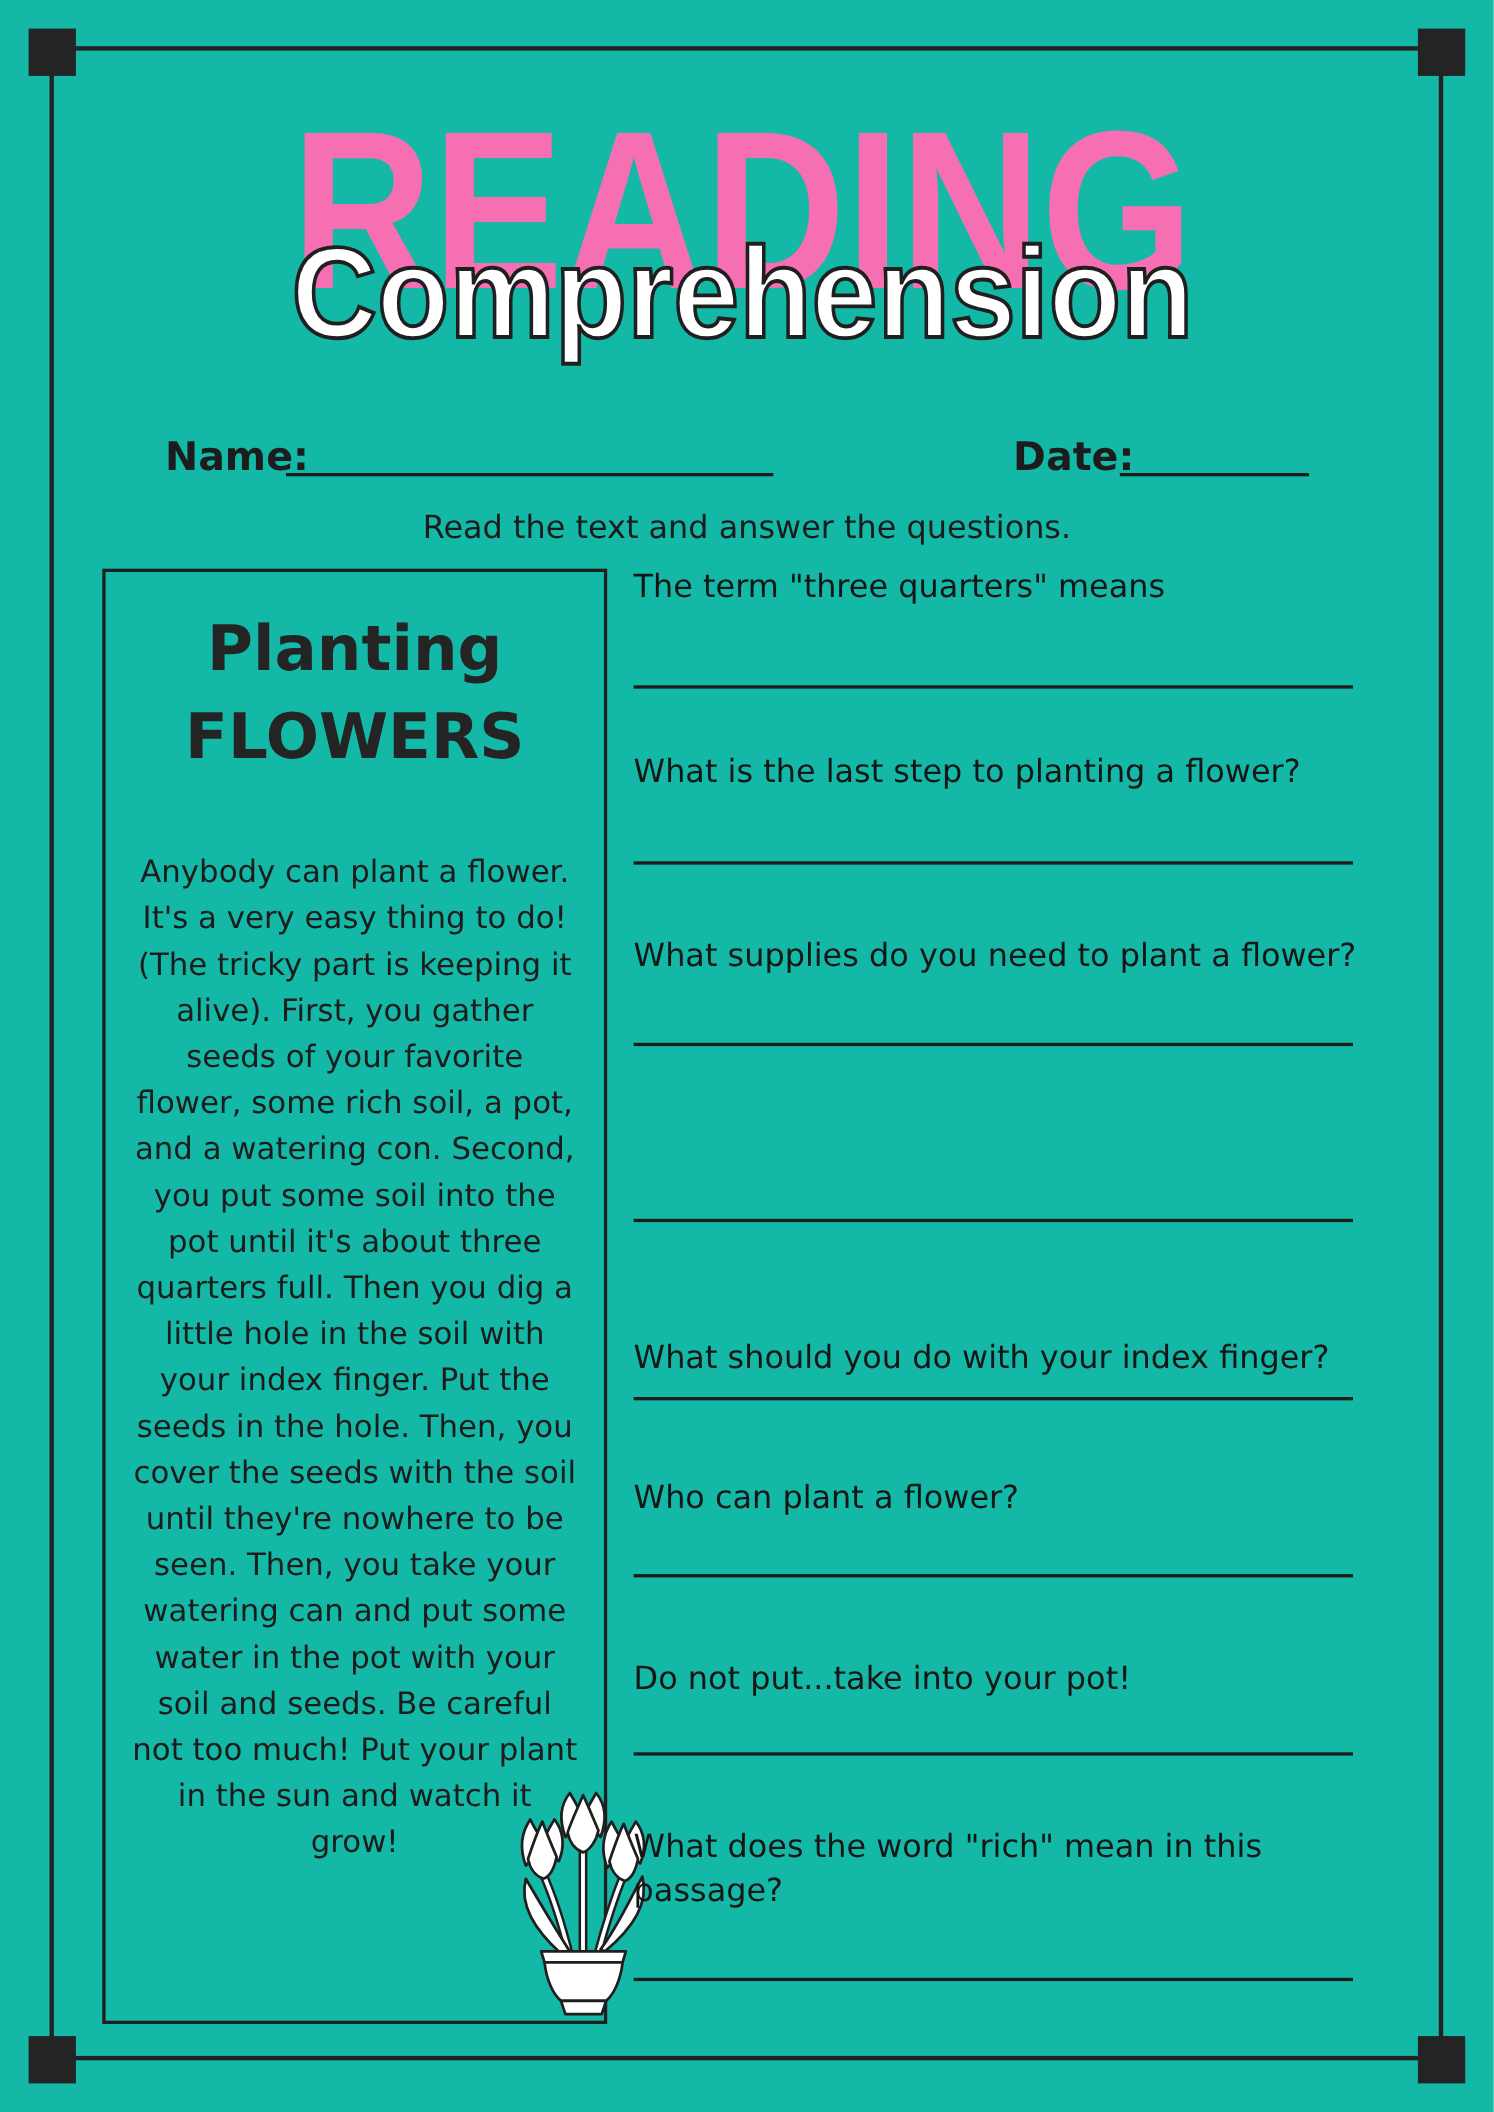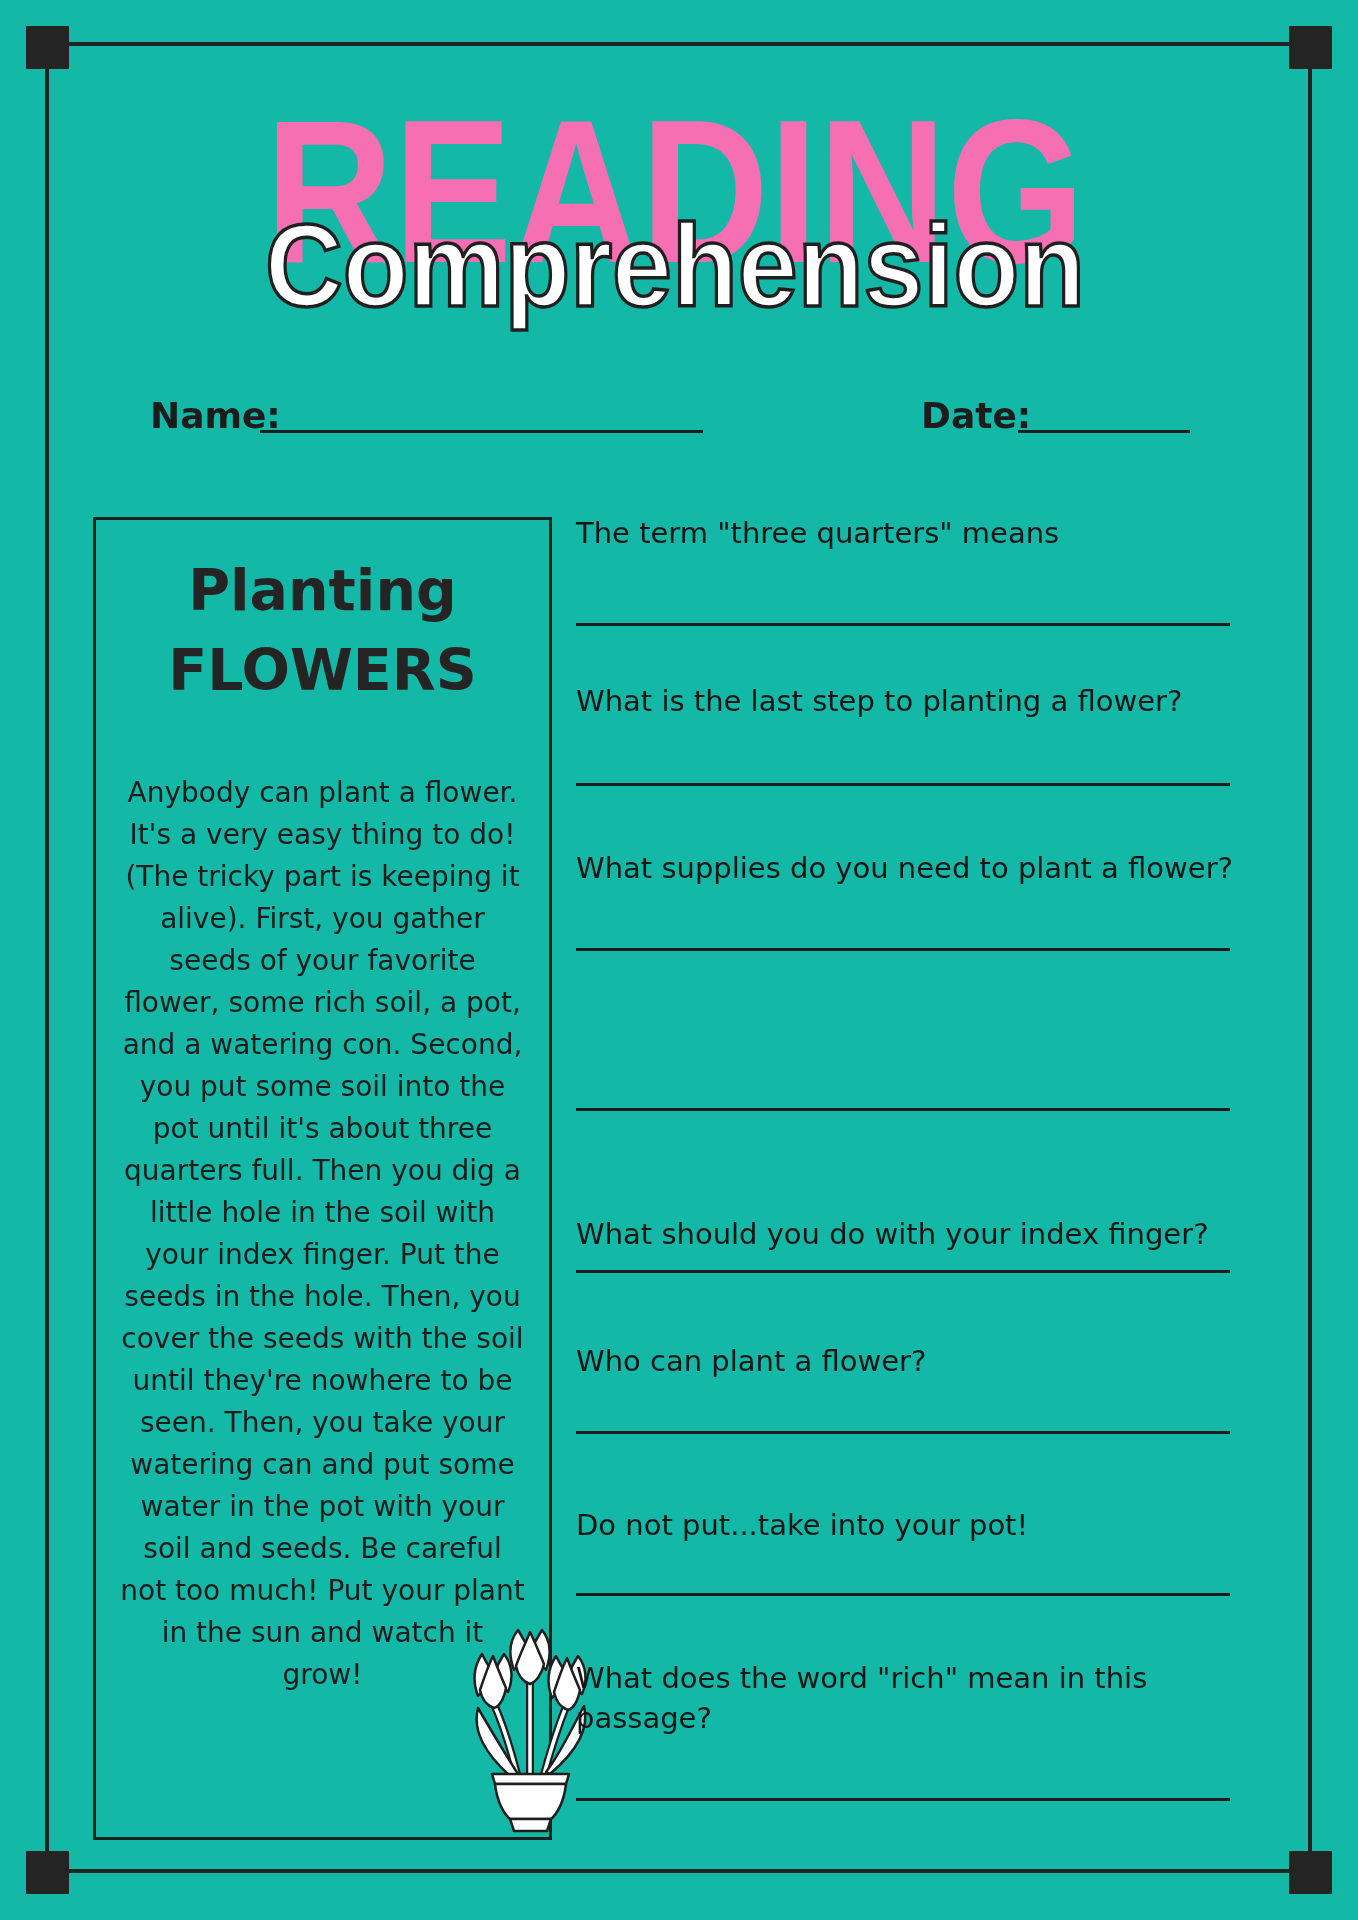--- a/index.html
+++ b/index.html
@@ -85,20 +85,21 @@
   <svg class="title-svg" width="1358" height="380" viewBox="0 0 1358 380">
     <text x="675" y="262" text-anchor="middle" font-family="Liberation Sans, DejaVu Sans, sans-serif" font-size="205" font-weight="bold" fill="#F66FB2" textLength="820" lengthAdjust="spacingAndGlyphs">READING</text>
     <text x="675" y="306" text-anchor="middle" font-family="Liberation Sans, DejaVu Sans, sans-serif" font-size="117" font-weight="bold" fill="#ffffff" stroke="#1f1f1f" stroke-width="3.5" textLength="820" lengthAdjust="spacingAndGlyphs">Comprehension</text>
   </svg>
 
   <div class="name-row-label" style="left:150px;">Name:</div>
   <div class="write-line" style="left:260px;top:430px;width:443px;"></div>
   <div class="name-row-label" style="left:921px;">Date:</div>
   <div class="write-line" style="left:1018px;top:430px;width:172px;"></div>
 
+  <div class="instruction">Read the text and answer the questions.</div>
 
   <div class="passage-box">
     <h2 class="passage-title">Planting
 FLOWERS</h2>
     <p class="passage-body">Anybody can plant a flower.
 It's a very easy thing to do!
 (The tricky part is keeping it
 alive). First, you gather
 seeds of your favorite
 flower, some rich soil, a pot,

